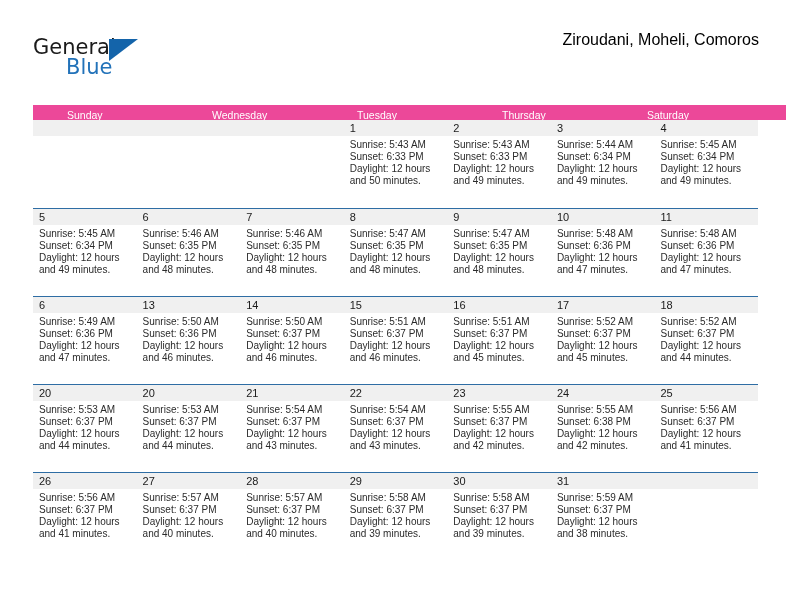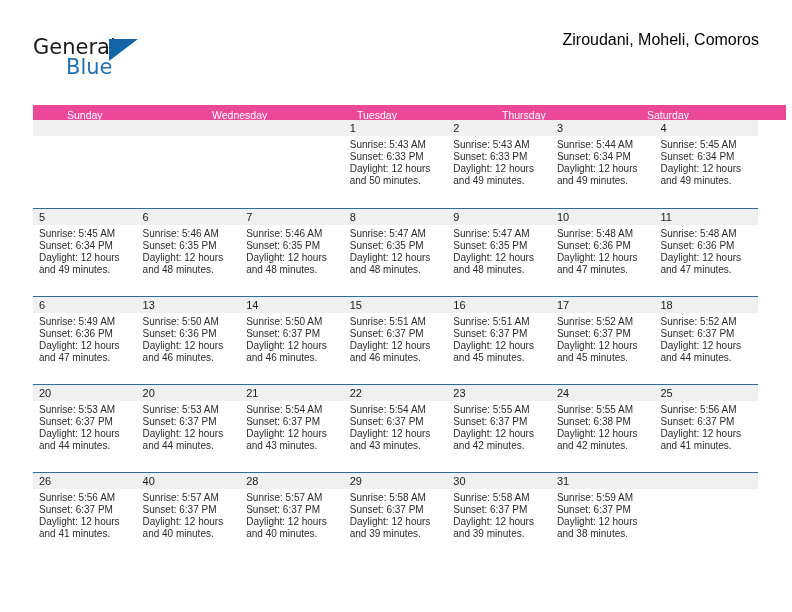--- a/index.html
+++ b/index.html
@@ -433,21 +433,21 @@
           <div class="day-cell">
             <div class="day-number-band">26</div>
             <div class="day-details">
               <div>Sunrise: 5:56 AM</div>
               <div>Sunset: 6:37 PM</div>
               <div>Daylight: 12 hours</div>
               <div>and 41 minutes.</div>
             </div>
           </div>
           <div class="day-cell">
-            <div class="day-number-band">40</div>
+            <div class="day-number-band">27</div>
             <div class="day-details">
               <div>Sunrise: 5:57 AM</div>
               <div>Sunset: 6:37 PM</div>
               <div>Daylight: 12 hours</div>
               <div>and 40 minutes.</div>
             </div>
           </div>
           <div class="day-cell">
             <div class="day-number-band">28</div>
             <div class="day-details">

